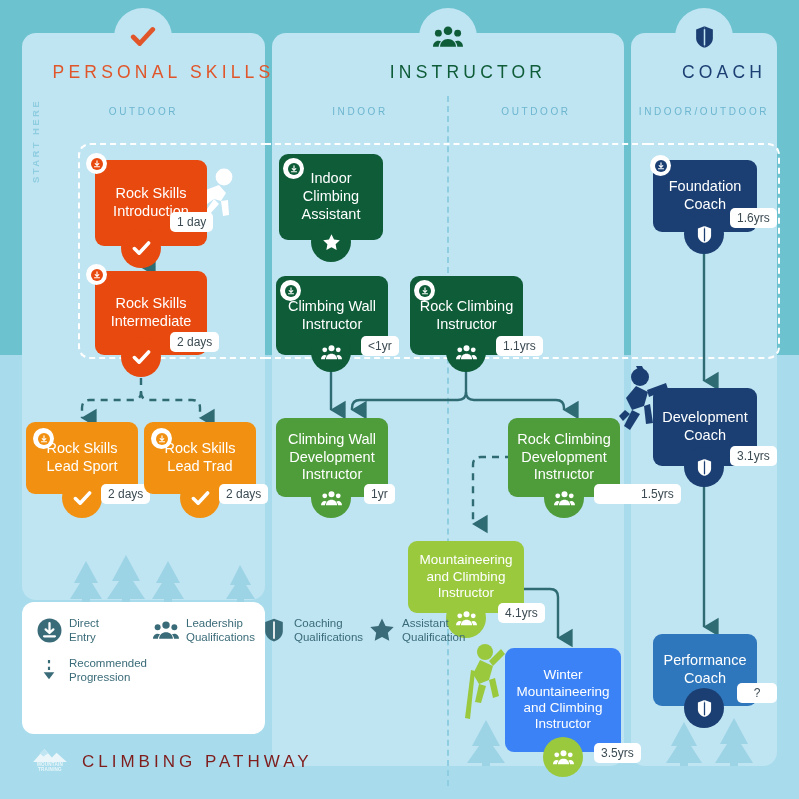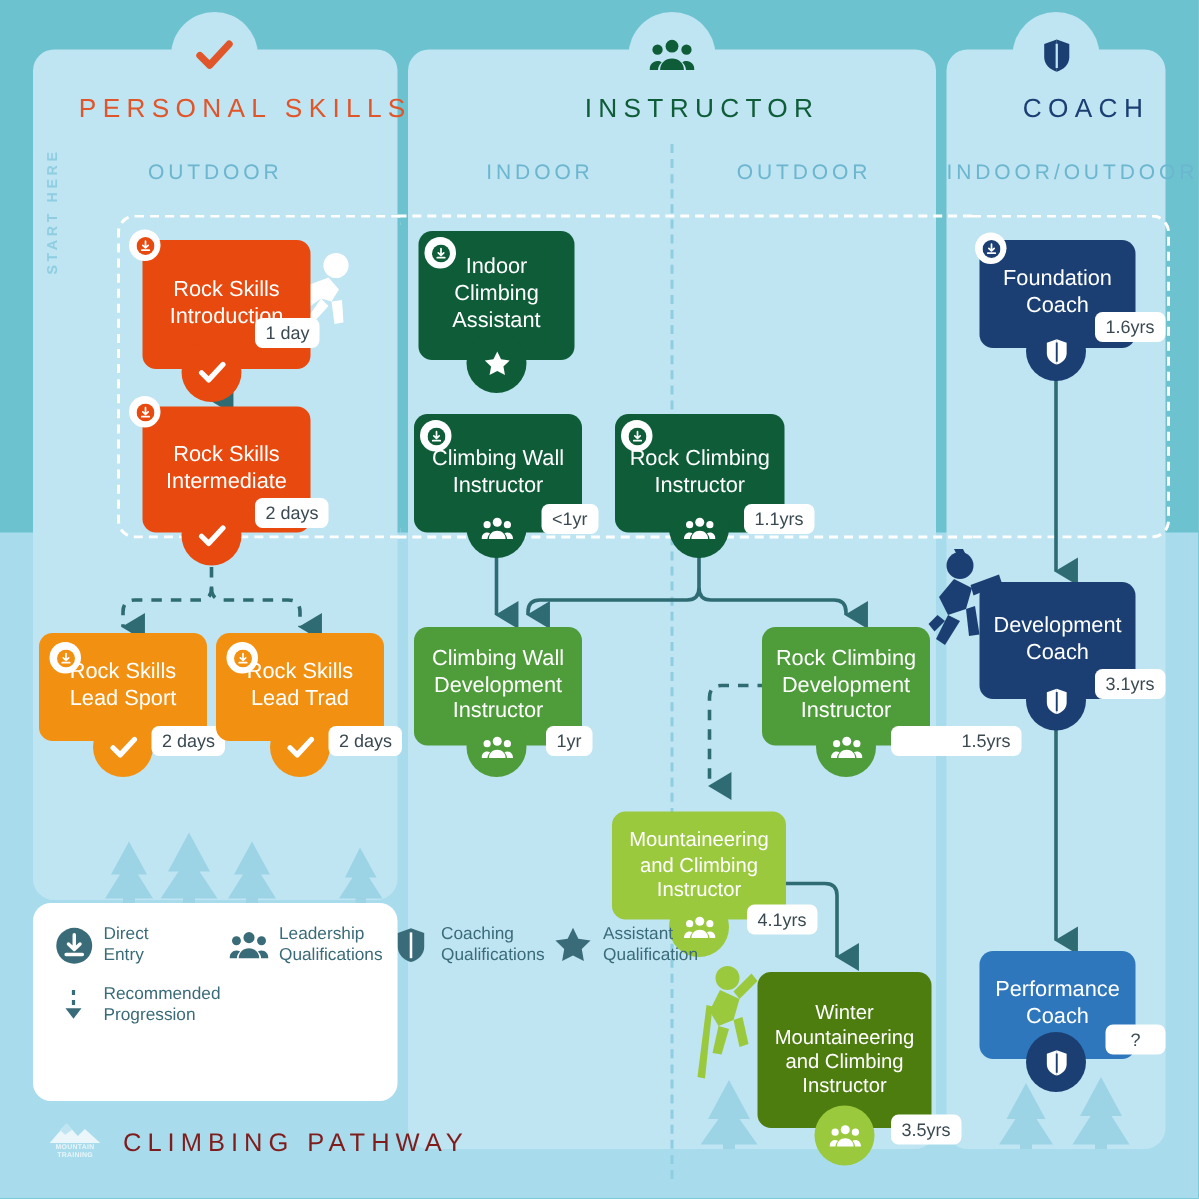--- a/index.html
+++ b/index.html
@@ -17,21 +17,21 @@
   .cap{position:absolute;width:58px;height:58px;border-radius:50%;
        background:#bfe4f2;display:flex;align-items:center;justify-content:center;}
   .cap.c1{left:114px;top:8px;} .cap.c2{left:419px;top:8px;} .cap.c3{left:675px;top:8px;}
   .cap svg{width:26px;height:26px;}
 
   .ptitle{position:absolute;text-align:center;font-size:17.5px;letter-spacing:4.2px;font-weight:400;padding-left:20px;}
   .ptitle.t1{left:22px;top:62px;width:243px;color:#e0562a;}
   .ptitle.t2{left:272px;top:62px;width:352px;color:#0e5c38;}
   .ptitle.t3{left:631px;top:62px;width:146px;color:#1b3f72;}
 
-  .sub{position:absolute;text-align:center;font-size:14px;letter-spacing:2.6px;color:#6cb6cf;}
+  .sub{position:absolute;text-align:center;font-size:10px;letter-spacing:2.6px;color:#6cb6cf;}
   .sub.s1{left:22px;top:106px;width:243px;}
   .sub.s2{left:272px;top:106px;width:176px;}
   .sub.s3{left:448px;top:106px;width:176px;}
   .sub.s4{left:631px;top:106px;width:146px;}
 
   
   .vdiv{position:absolute;left:447px;top:96px;width:0;height:690px;
         border-left:2px dashed #8fcde0;}
 
   
@@ -365,21 +365,21 @@
           <path d="M6.6 21c0-4.3 3.3-7.2 7.4-7.2s7.4 2.9 7.4 7.2z"></path>
         <circle cx="5" cy="8.4" r="3.2"></circle>
           <path d="M0 21c0-3.3 2.2-5.6 5-5.6 1 0 1.9.3 2.6.8C6.2 17.5 5.4 19.2 5.3 21z"></path>
         <circle cx="23" cy="8.4" r="3.2"></circle>
           <path d="M28 21h-5.3c-.1-1.8-.9-3.5-2.3-4.8.7-.5 1.6-.8 2.6-.8 2.8 0 5 2.3 5 5.6z"></path>
       </g>
     </svg>
   </div>
   <div class="dur" style="left:498px;top:603px;">4.1yrs</div>
 
-  <div class="node" style="left:505px;top:648px;width:116px;height:104px;background:#4d7c0f;">
+  <div class="node" style="left:505px;top:648px;width:116px;height:104px;background:#3b82f6;">
     <span style="white-space:pre-line;font-size:13.5px;">Winter
 Mountaineering
 and Climbing
 Instructor</span>
   </div>
   <div class="nub" style="left:543px;top:737px;background:#9ac93e;">
     <svg viewBox="0 0 28 24" style="width:21px;">
       <g fill="#fff">
         <circle cx="14" cy="6.2" r="4"></circle>
           <path d="M6.6 21c0-4.3 3.3-7.2 7.4-7.2s7.4 2.9 7.4 7.2z"></path>

